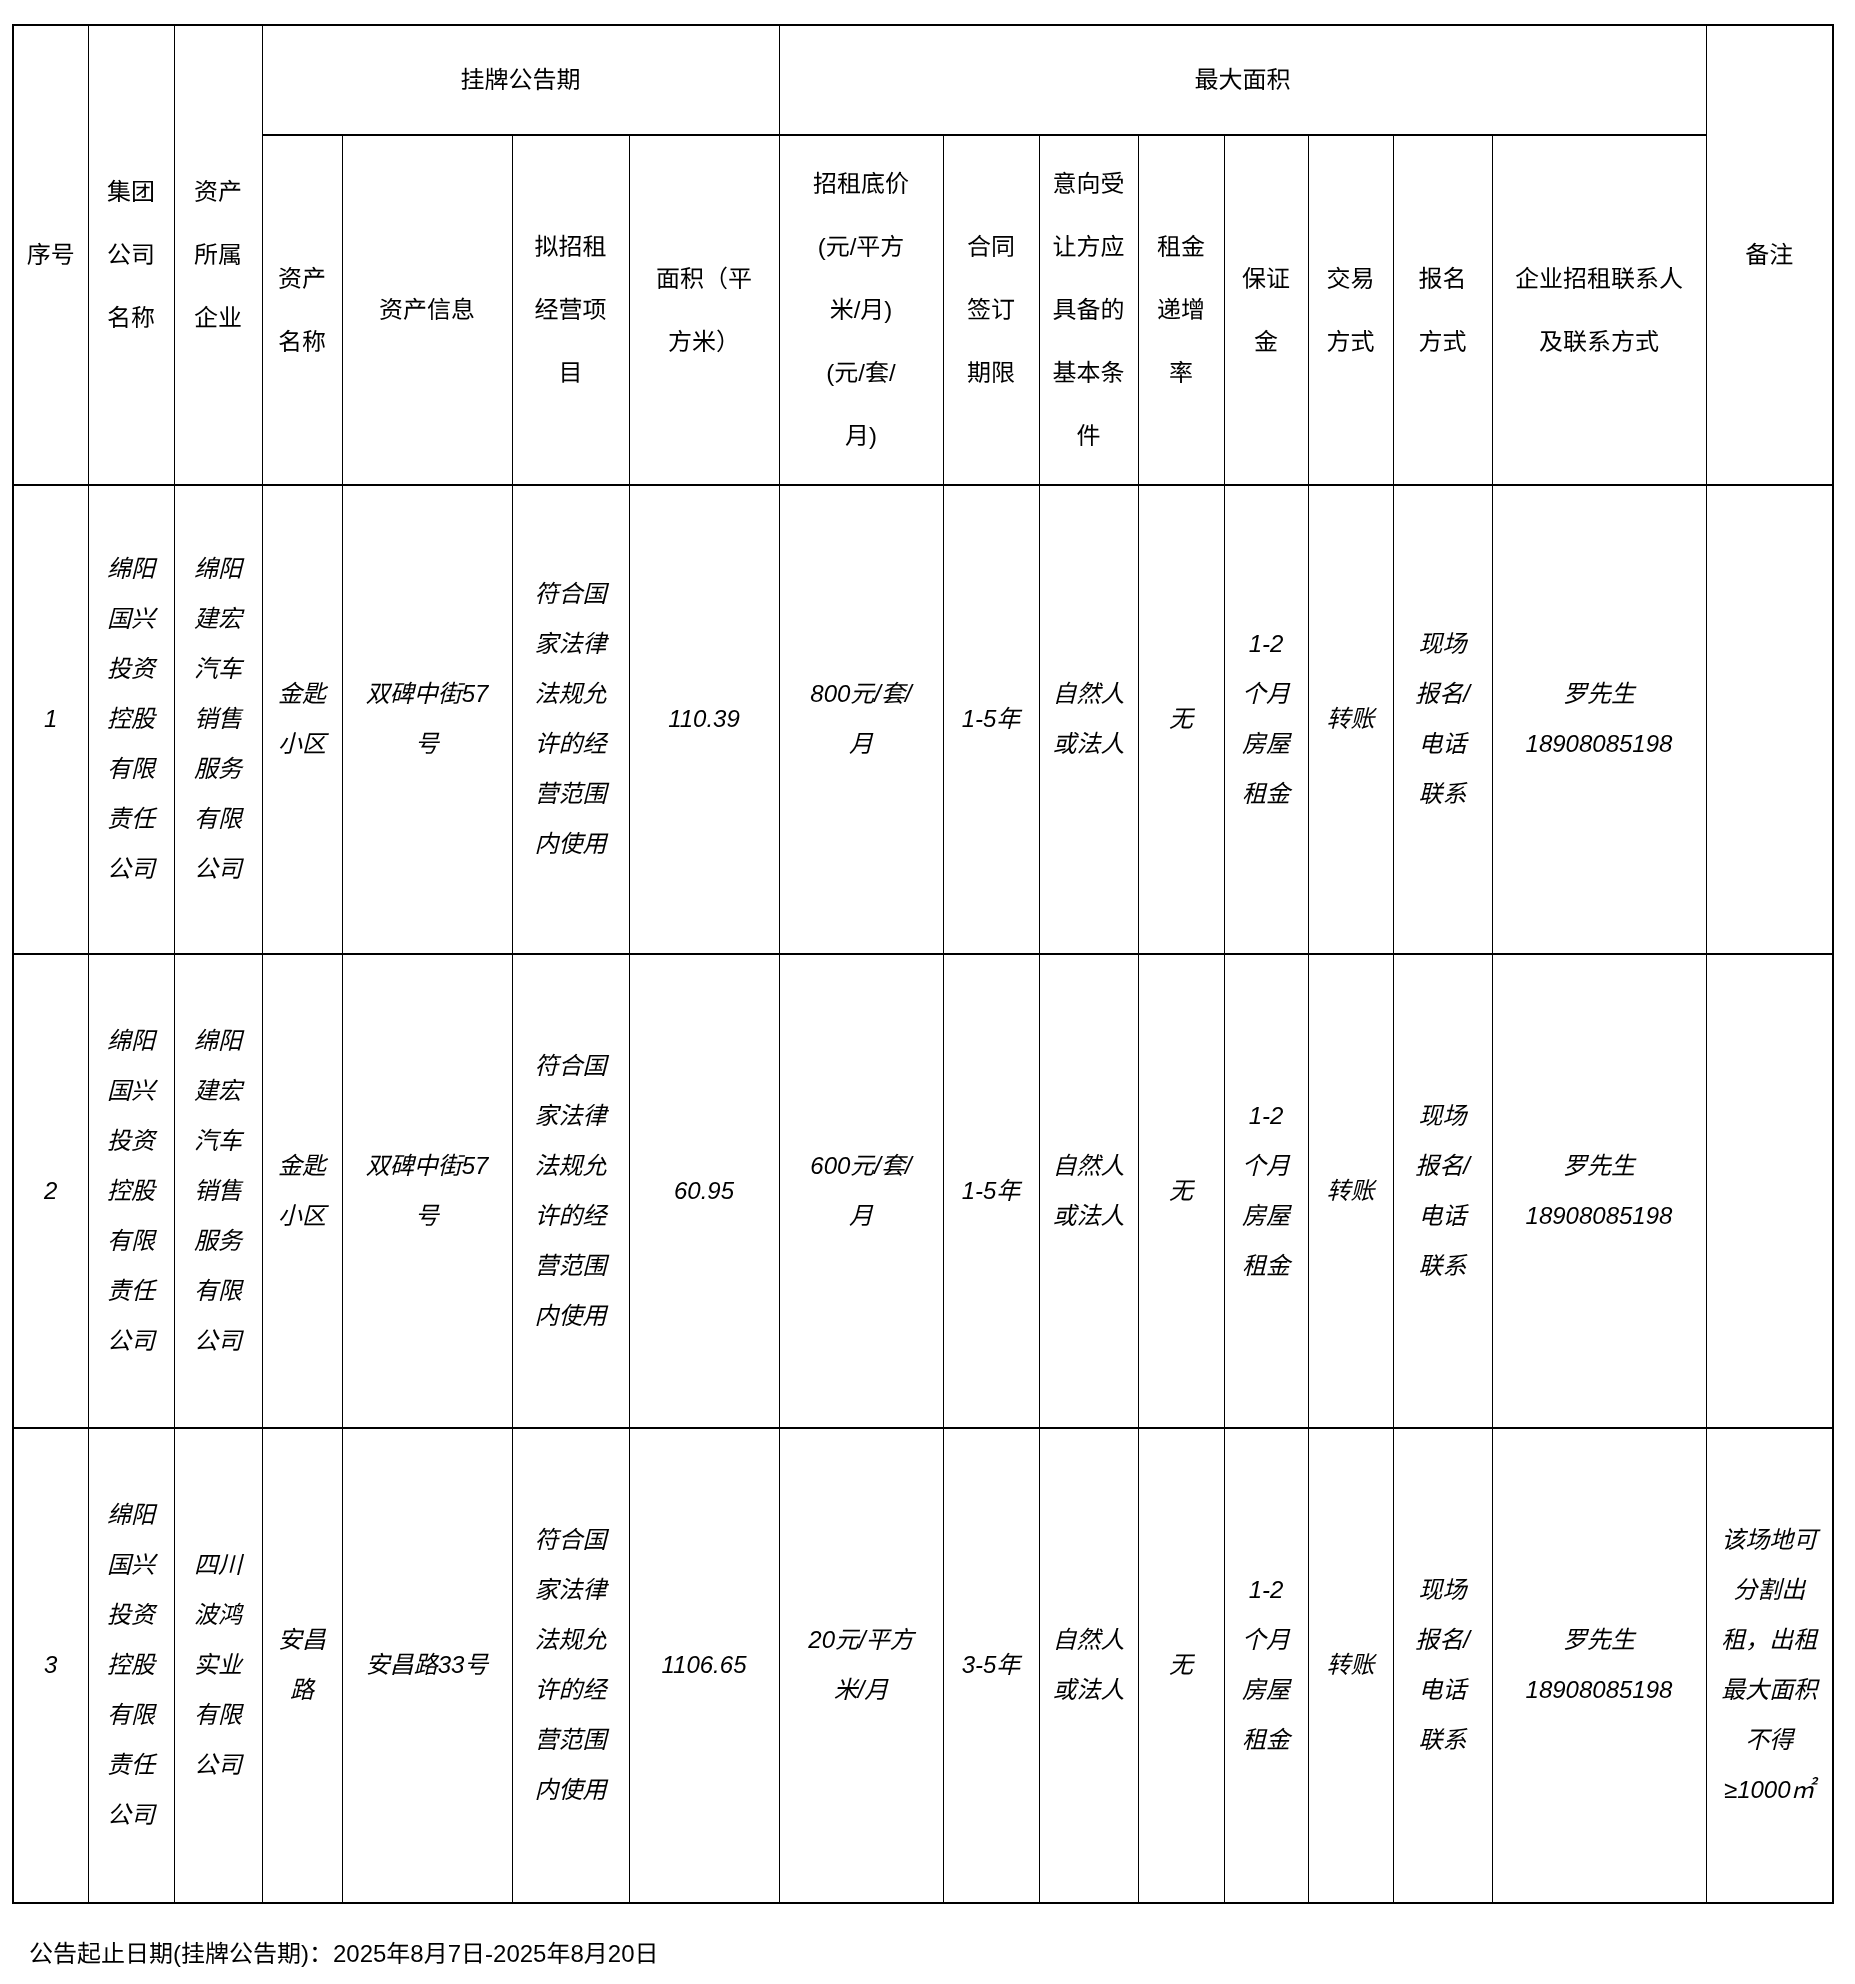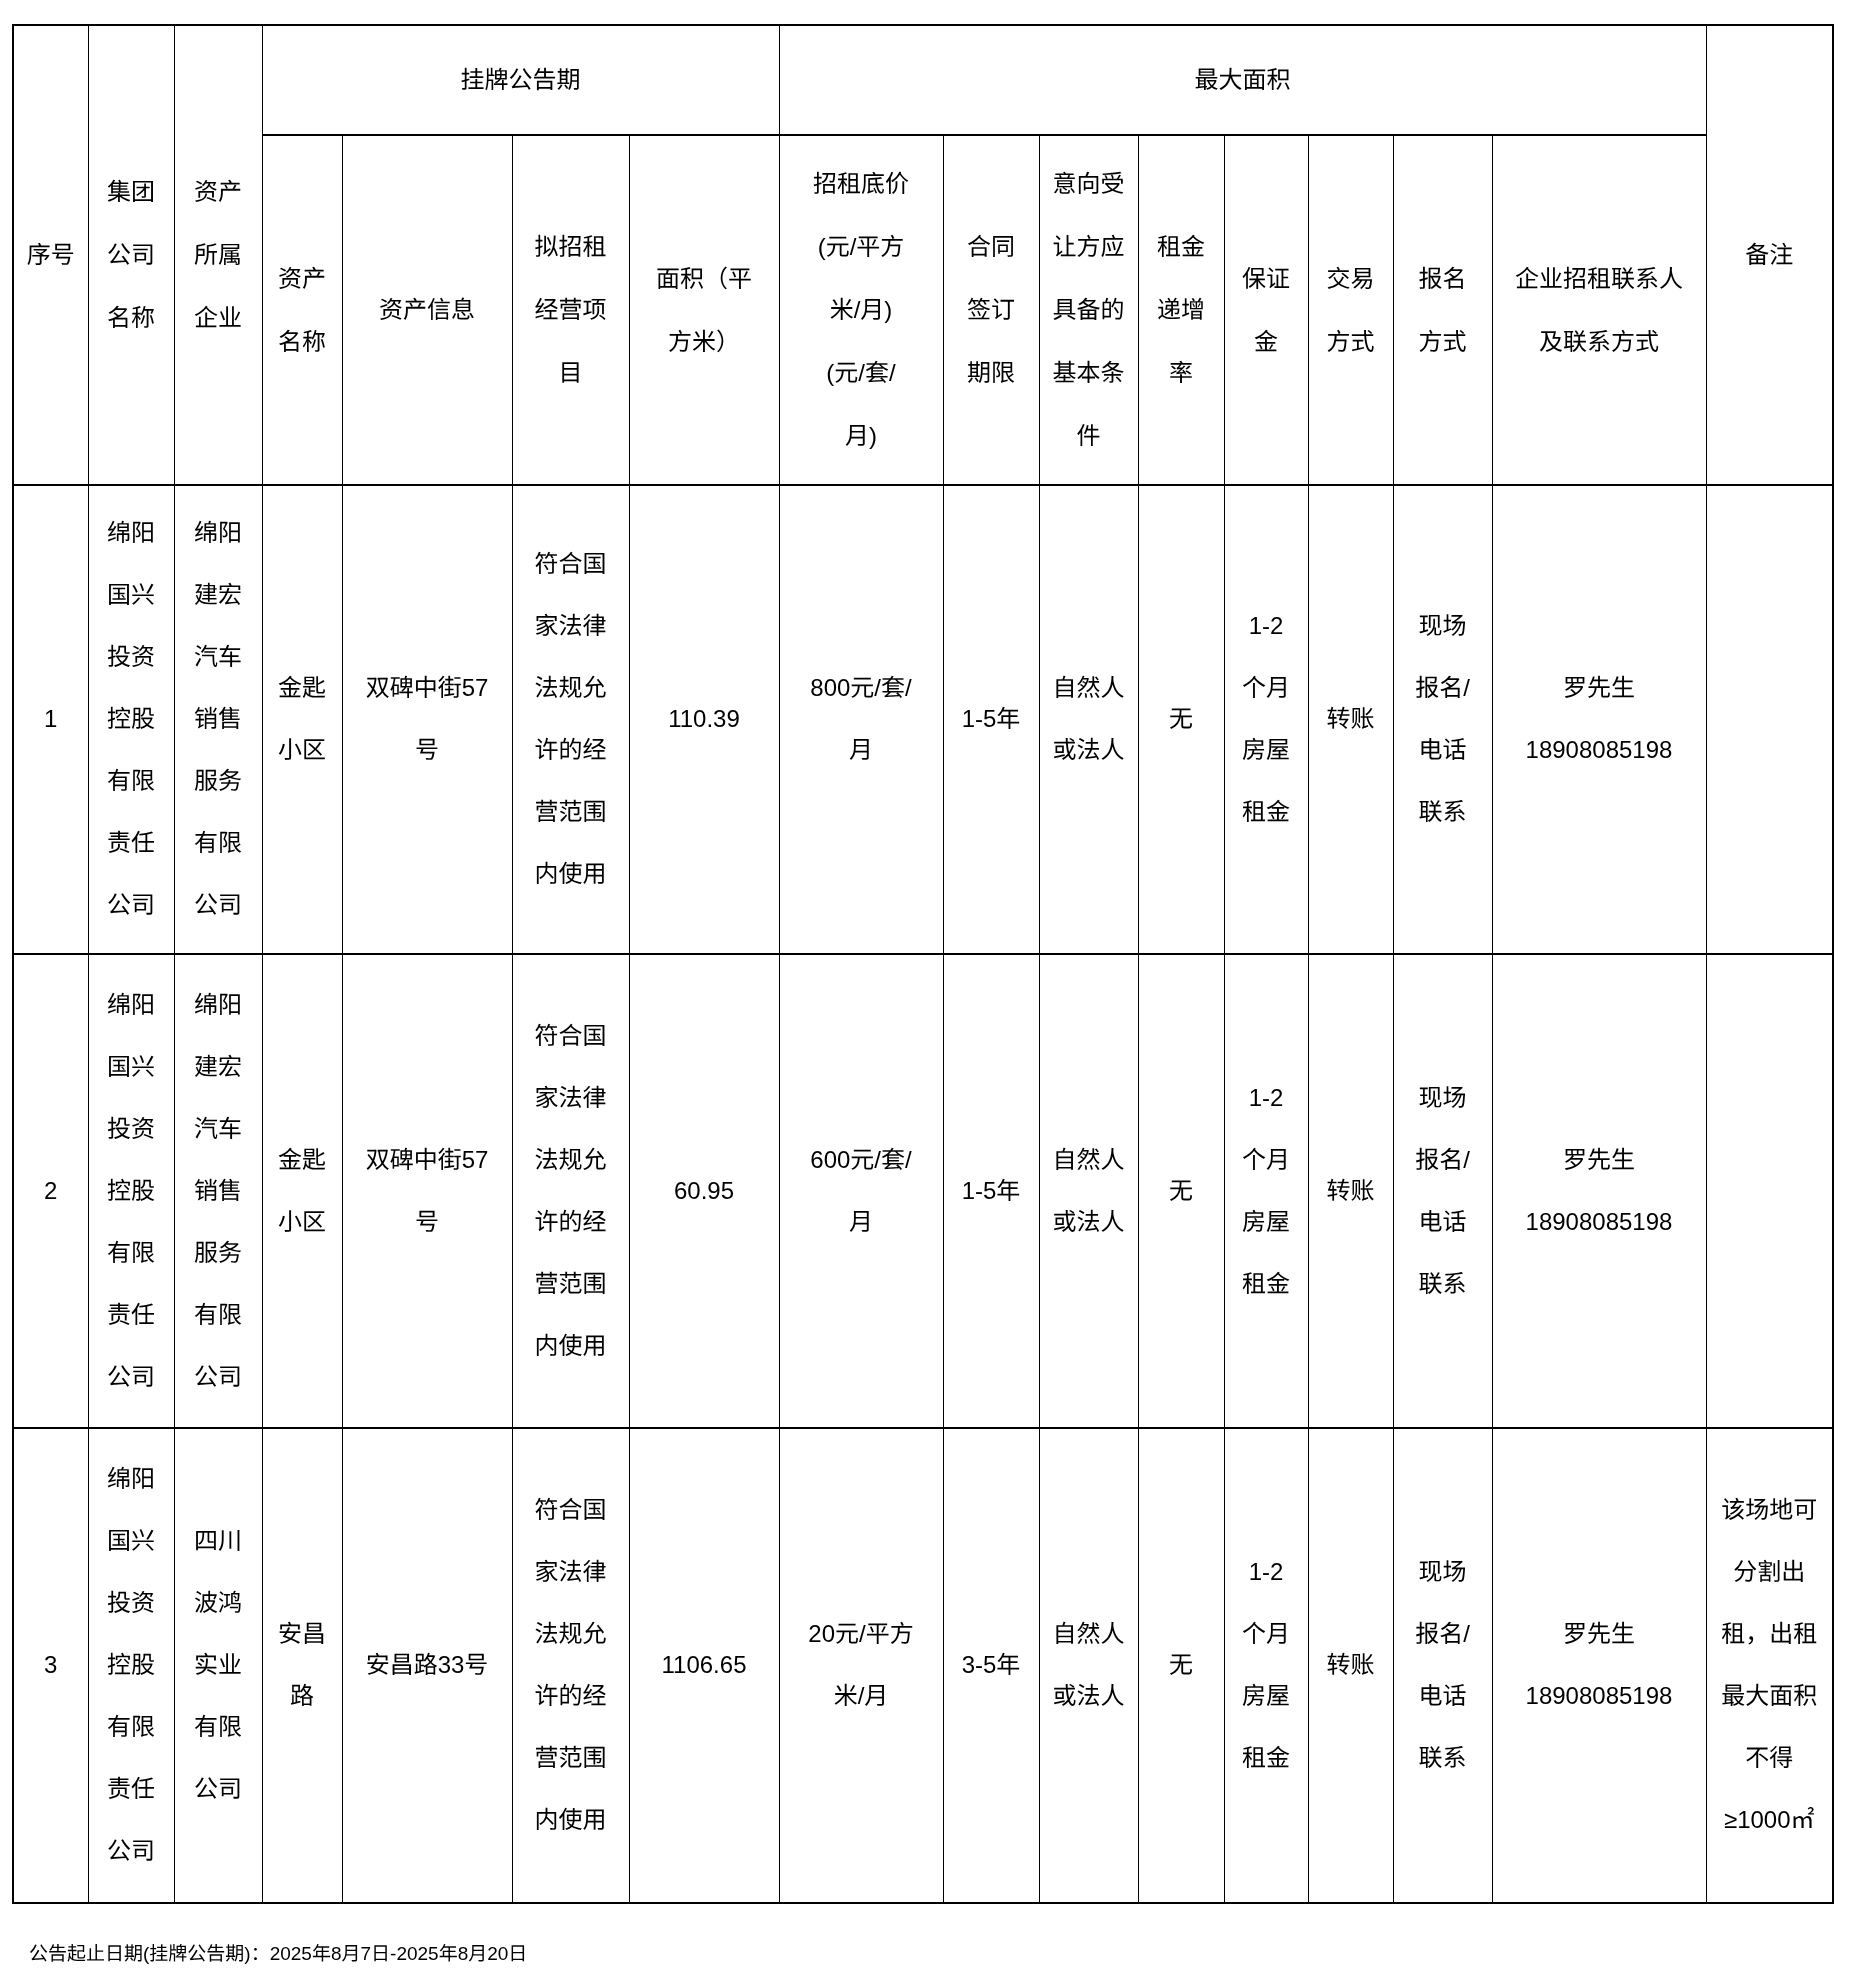--- a/index.html
+++ b/index.html
@@ -32,29 +32,29 @@
     border-bottom: 2.1px solid #000;
     padding: 0;
     text-align: center;
     vertical-align: middle;
     font-weight: normal;
     font-size: 24px;
     white-space: pre-line;
     overflow: hidden;
   }
   table.rental th { line-height: 63px; }
-  table.rental td { line-height: 62px; }
+  table.rental td { line-height: 50px; font-style: italic; }
   tr.hrow1 { height: 110px; }
   tr.hrow2 { height: 350px; }
   tr.drow1 { height: 469px; }
   tr.drow2 { height: 474px; }
   tr.drow3 { height: 475px; }
   .footer-note {
     margin: 34px 0 12px 29px;
-    font-size: 19px;
+    font-size: 24px;
     line-height: 31px;
     white-space: pre-line;
   }
 </style>
 </head>
 <body>
 
 <div class="doc">
   <table class="rental">
     <colgroup>

